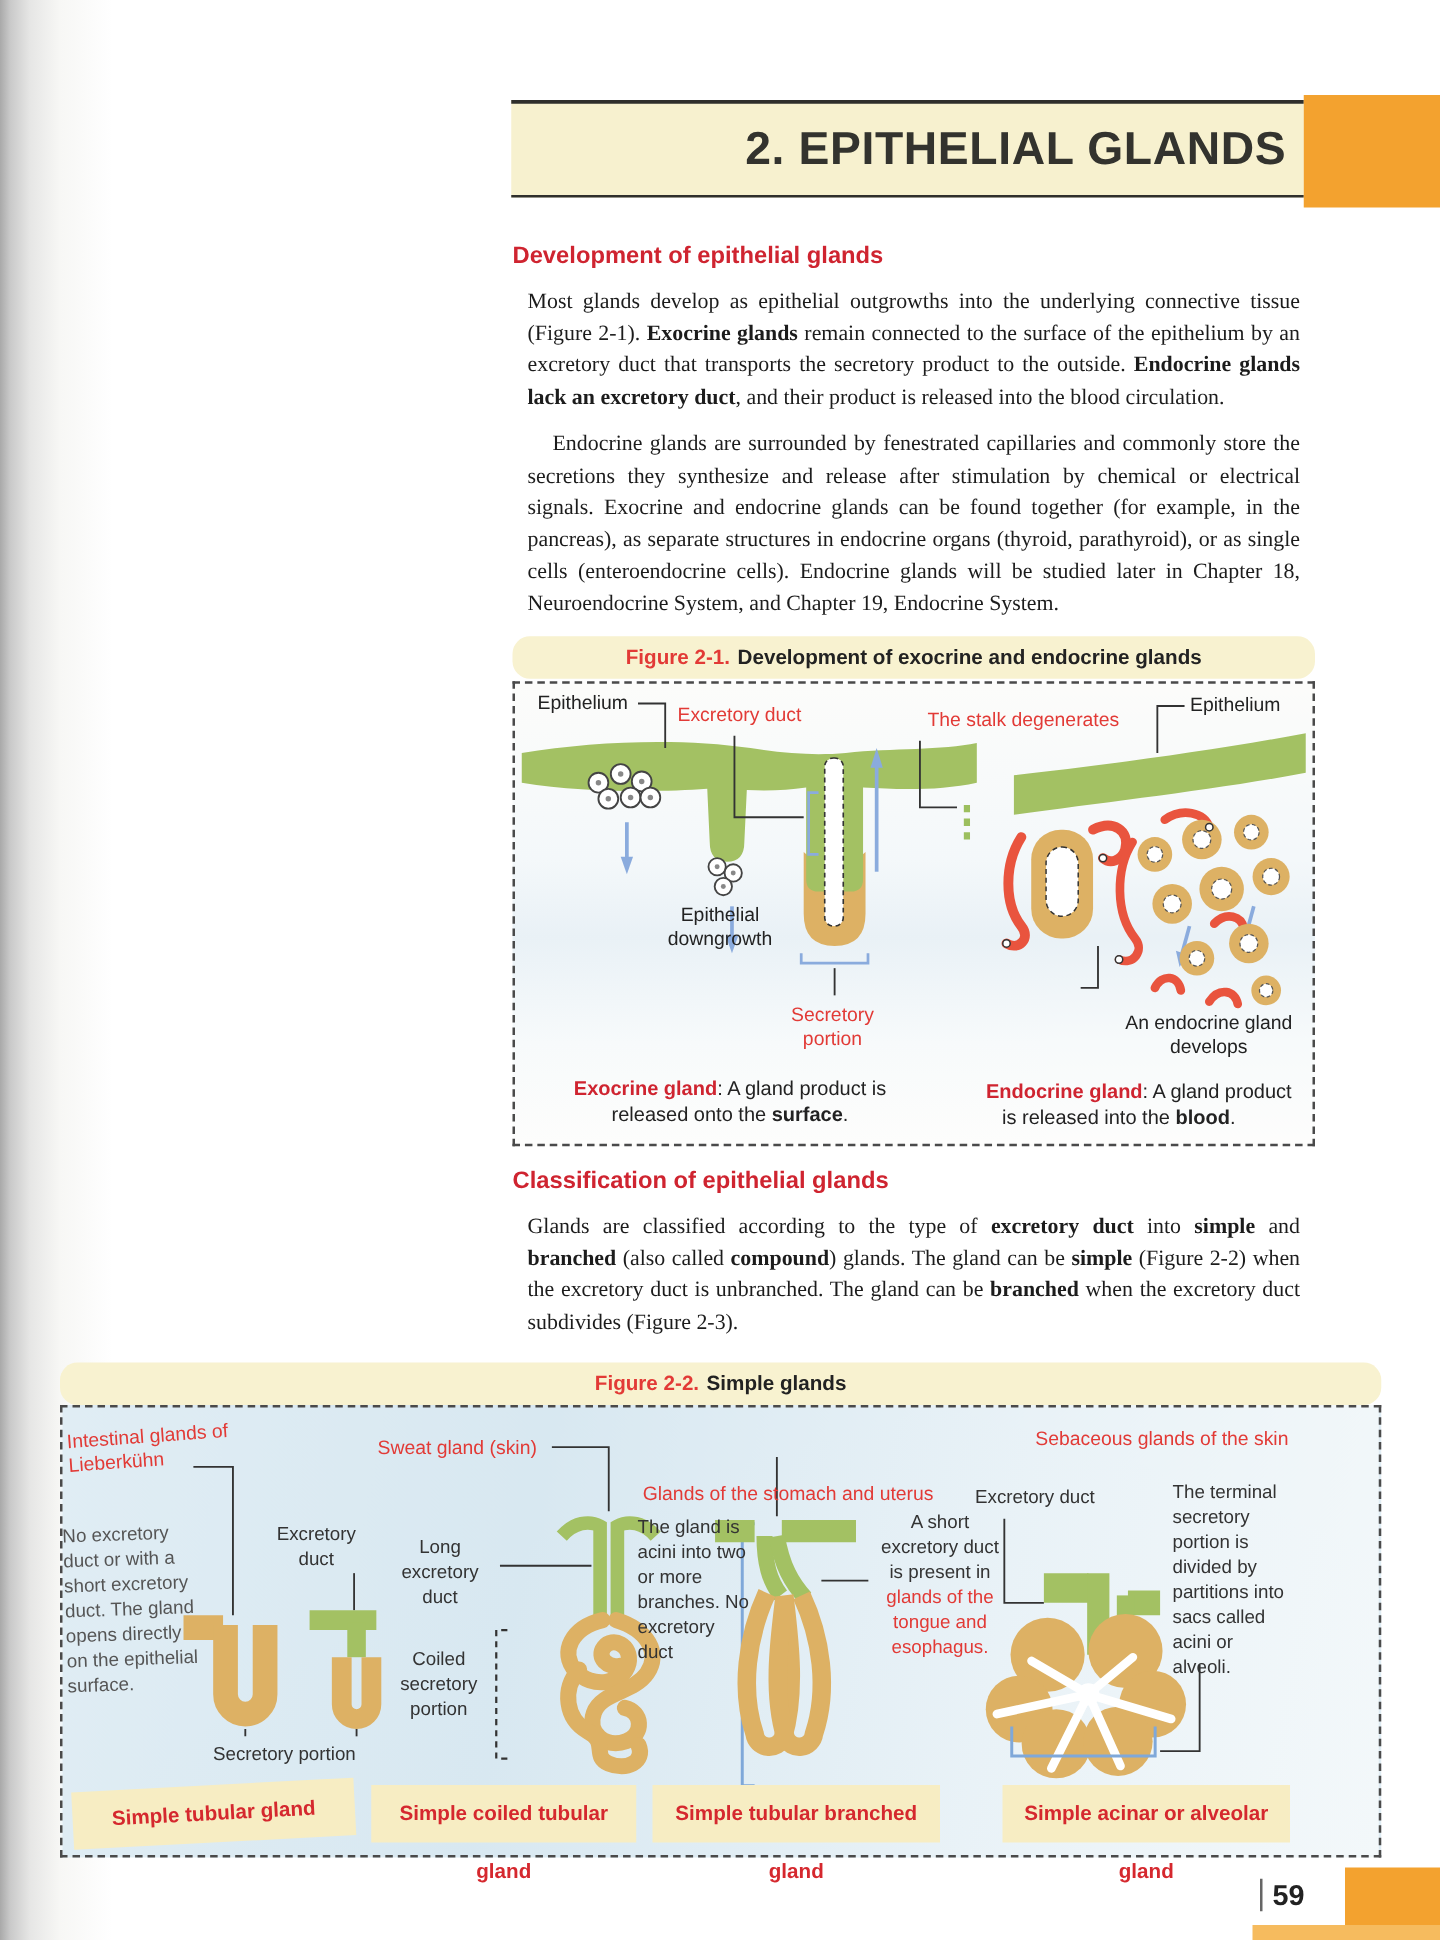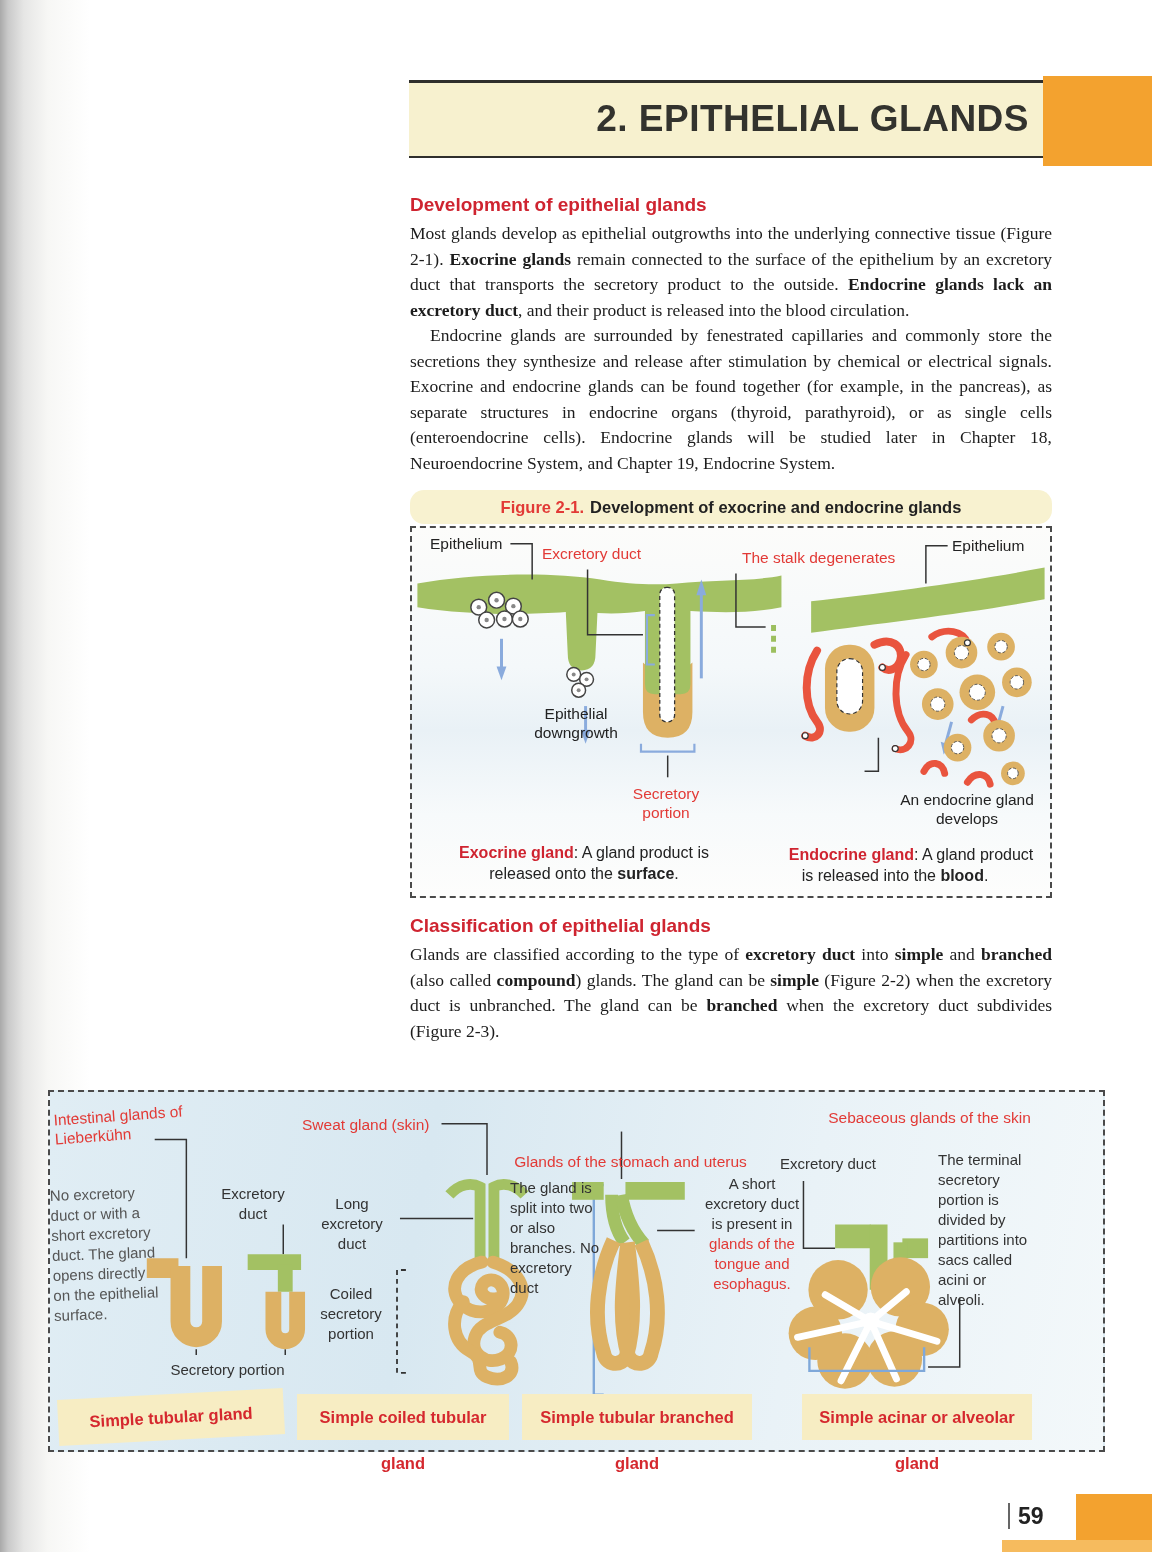--- a/index.html
+++ b/index.html
@@ -15,21 +15,21 @@
   .header-band{position:absolute;left:409px;top:80px;width:634px;height:78px;background:var(--cream);
     border-top:3px solid #2f2f2c;border-bottom:2px solid #2f2f2c;}
   .header-band h1{margin:0;text-align:right;padding:15px 14px 0 0;font-size:37px;font-weight:bold;
     color:#33332e;letter-spacing:.5px;}
   .header-orange{position:absolute;left:1043px;top:76px;width:109px;height:90px;background:var(--orange);}
   
   .col{position:absolute;left:410px;top:194px;width:642px;}
   h2.rhead{font-size:19px;color:var(--red);margin:0 0 5px 0;font-weight:bold;}
   h2.rhead.second{margin-top:17px;}
   p.body{font-family:"Liberation Serif",serif;font-size:17.5px;line-height:25.5px;
-    text-align:justify;color:#1c1c1c;margin:0;}
+    text-align:justify;color:#1c1c1c;margin:12px;}
   p.indent{text-indent:20px;}
   .b{font-weight:bold;}
   
   .figtitle{height:34px;background:#f8f2d0;text-align:center;font-weight:bold;
     font-size:16.5px;line-height:34px;color:#222;border-radius:14px;}
   .figtitle .fl{color:var(--figred);margin-right:6px;}
   .figure1{margin-top:14px;}
   .figbox1{position:relative;height:372px;border:2px dashed #4a4a4a;margin-top:2px;
     background:linear-gradient(180deg,#fcfcfa 0%,#f4f8fa 38%,#e9f1f6 55%,#f7fafb 78%,#fdfdfc 100%);}
   .fig2wrap{position:absolute;left:48px;top:1090px;width:1057px;}
@@ -191,20 +191,23 @@
         <div class="figcap" style="left:16px;top:314px;width:312px;"><span class="b" style="color: rgb(207, 36, 48);">Exocrine gland</span><span>: A gland product is released onto the </span><span class="b">surface</span><span>.</span></div>
         <div class="figcap" style="left:342px;top:316px;width:282px;"><span class="b" style="color: rgb(207, 36, 48); padding-left: 32px;">Endocrine gland</span><span>: A gland product is released into the </span><span class="b">blood</span><span>.</span></div>
       </div>
     </div>
 
     <h2 class="rhead second">Classification of epithelial glands</h2>
     <p class="body"><span>Glands are classified according to the type of </span><span class="b">excretory duct</span><span> into </span><span class="b">simple</span><span> and </span><span class="b">branched</span><span> (also called </span><span class="b">compound</span><span>) glands. The gland can be </span><span class="b">simple</span><span> (Figure 2-2) when the excretory duct is unbranched. The gland can be </span><span class="b">branched</span><span> when the excretory duct subdivides (Figure 2-3).</span></p>
   </div>
 
   <div class="fig2wrap">
+    <div class="figtitle">
+      <span class="fl">Figure 2-2.</span><span>Simple glands</span>
+    </div>
     <div class="figbox2">
       <svg class="dsvg" viewBox="0 0 1057 362">
 
         <g stroke="#333" stroke-width="1.5" fill="none">
           <path d="M102,48 H134 V168"></path>
           <path d="M232,134 V164"></path>
           <path d="M144,260 V266"></path>
           <path d="M234,260 V266"></path>
           <path d="M392,32 H438 V84"></path>
           <path d="M350,128 H424"></path>
@@ -274,21 +277,21 @@
       <div class="lbl note c" style="left:162px;top:92px;width:82px;">Excretory duct</div>
       <div class="lbl note c" style="left:90px;top:268px;width:175px;">Secretory portion</div>
       <div class="capbox rot-3" style="left:8px;width:226px;">Simple tubular gland</div>
 
       <div class="lbl redlbl" style="left:252px;top:23px;width:160px;">Sweat gland (skin)</div>
       <div class="lbl note c" style="left:258px;top:102px;width:88px;">Long excretory duct</div>
       <div class="lbl note c" style="left:256px;top:192px;width:90px;">Coiled secretory portion</div>
       <div class="capbox" style="left:247px;width:212px;">Simple coiled tubular gland</div>
 
       <div class="lbl redlbl c" style="left:458px;top:16px;width:245px;margin-top:44px;">Glands of the stomach and uterus</div>
-      <div class="lbl note" style="left:460px;top:86px;width:92px;">The gland is split into two or also branches. No excretory duct</div>
+      <div class="lbl note" style="left:460px;top:86px;width:92px;">The gland is acini into two or more branches. No excretory duct</div>
       <div class="lbl note" style="left:652px;top:82px;width:100px;text-align:center;"><span>A short excretory duct is present in </span><span style="color: rgb(226, 58, 54);">glands of the tongue and esophagus.</span></div>
       <div class="capbox" style="left:472px;width:230px;">Simple tubular branched gland</div>
 
       <div class="lbl redlbl c" style="left:762px;top:16px;width:235px;">Sebaceous glands of the skin</div>
       <div class="lbl note" style="left:730px;top:62px;width:115px;">Excretory duct</div>
       <div class="lbl note" style="left:888px;top:58px;width:96px;">The terminal secretory portion is divided by partitions into sacs called acini or alveoli.</div>
       <div class="capbox" style="left:752px;width:230px;">Simple acinar or alveolar gland</div>
     </div>
   </div>
 

